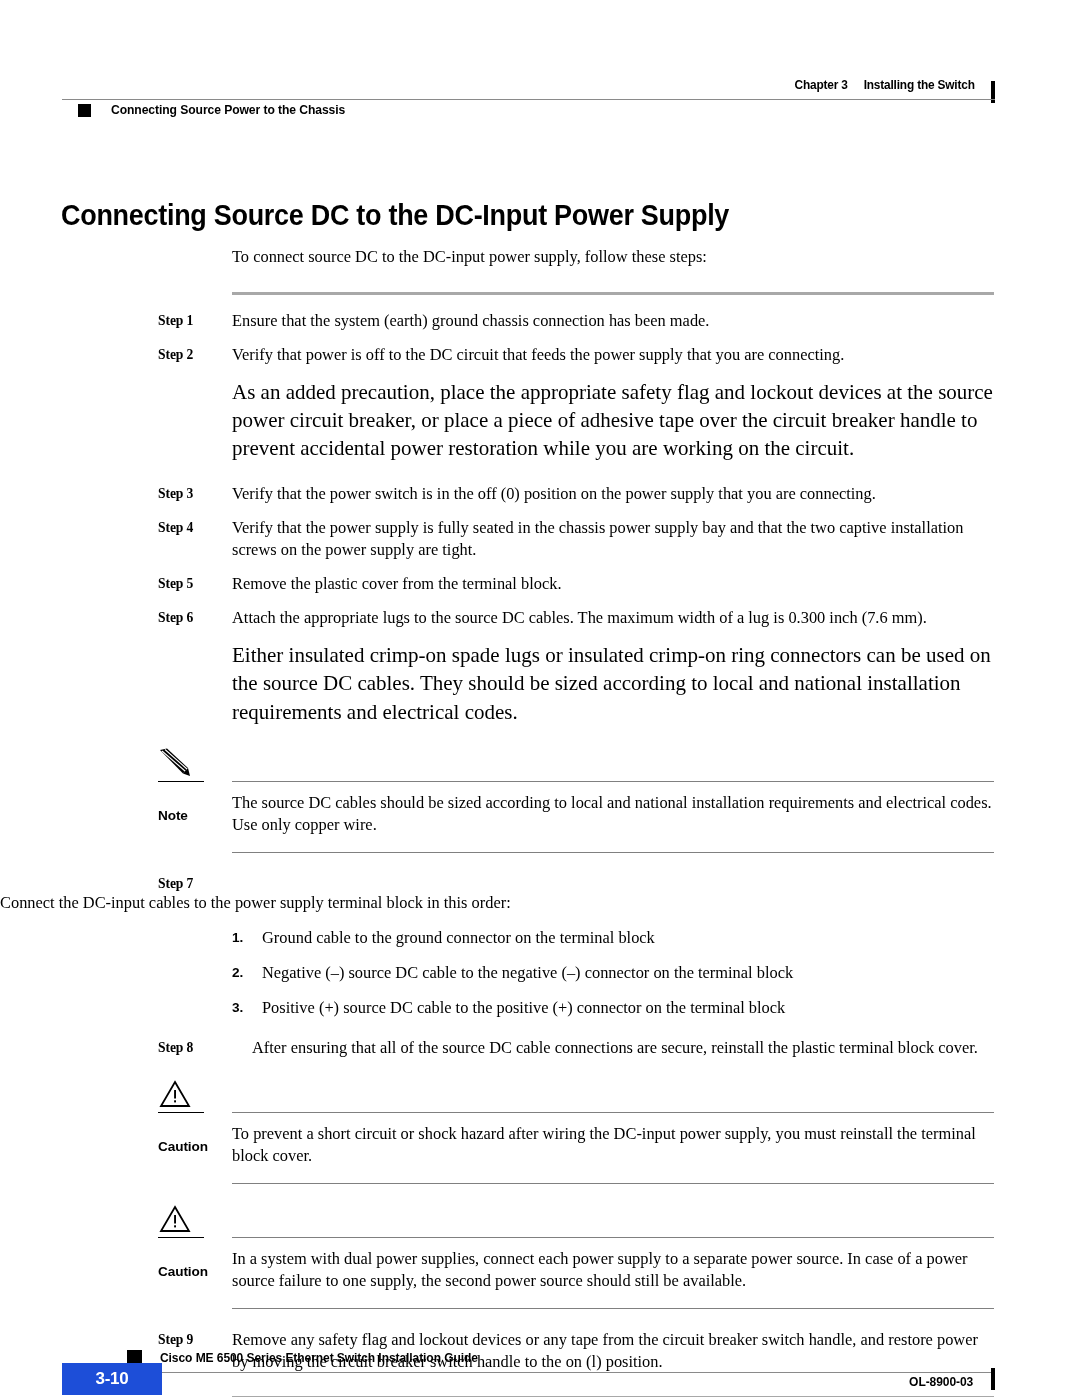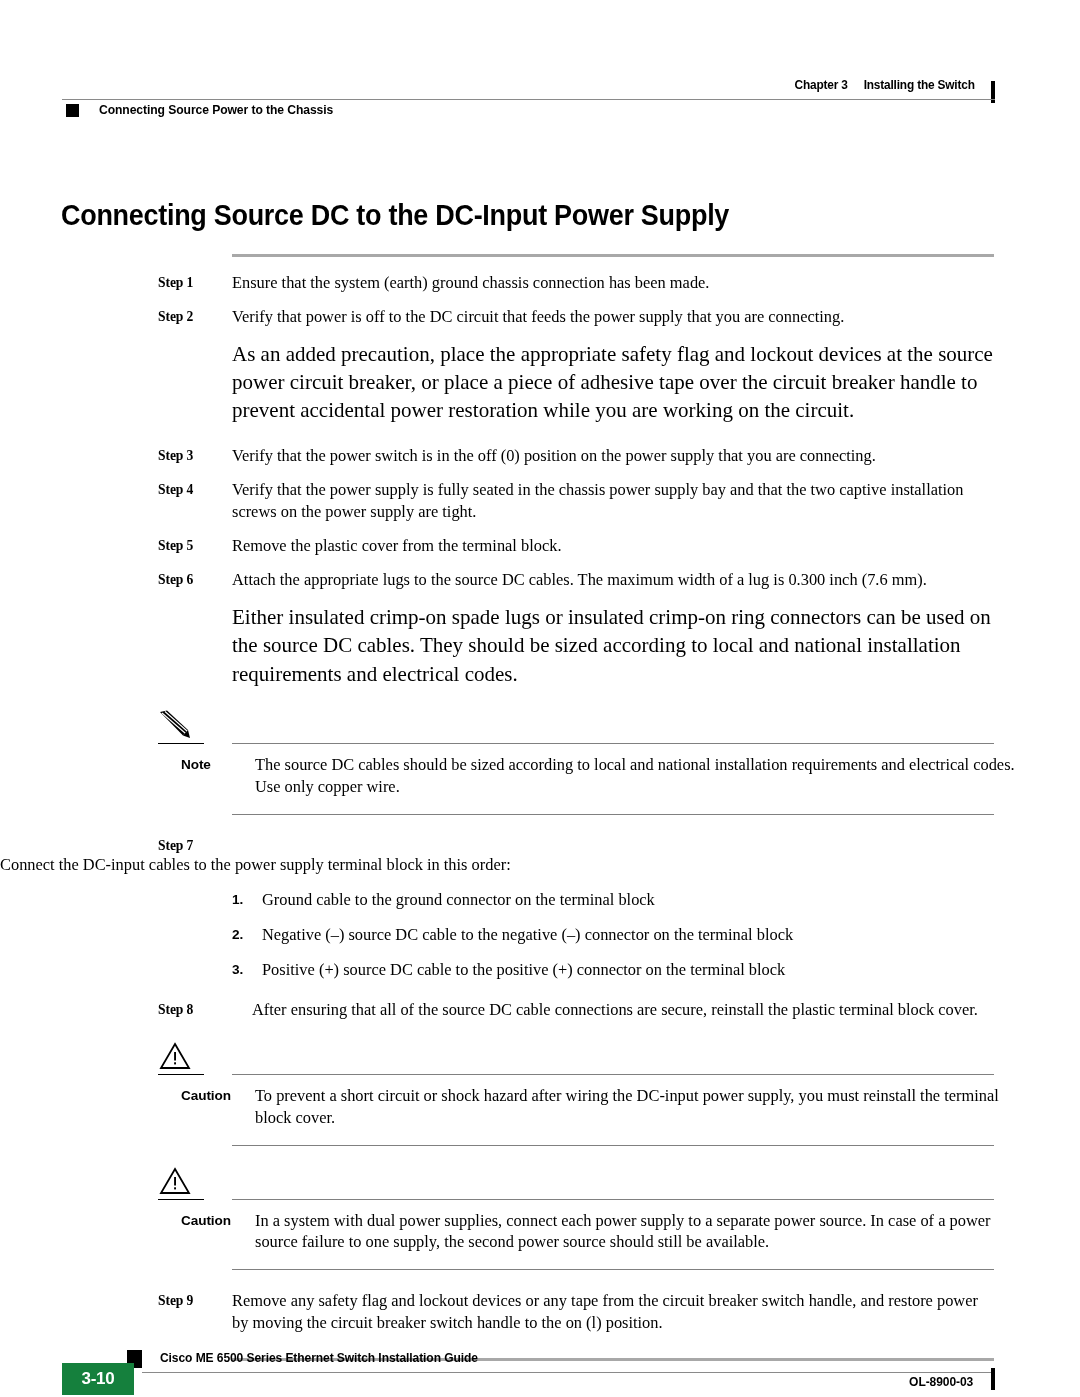--- a/index.html
+++ b/index.html
@@ -58,21 +58,21 @@
   .header-endbar {
     position: absolute;
     right: 0px;
     top: 4px;
     width: 4px;
     height: 22px;
     background: #000;
   }
   .header-bottom {
     position: absolute;
-    left: 4px;
+    left: 16px;
     top: 25px;
     display: flex;
     align-items: flex-end;
     white-space: nowrap;
   }
   .header-square {
     width: 13px;
     height: 13px;
     background: #000;
     display: inline-block;
@@ -207,23 +207,22 @@
   .admon-toprule {
     position: absolute;
     left: 232px;
     top: 33px;
     width: 762px;
     height: 1px;
     background: #808080;
   }
   .admon-row {
     display: flex;
-    align-items: flex-start;
+    align-items: center;
     padding-top: 44px;
-    padding-left: 23px;
   }
   .admon-label {
     width: 74px;
     margin-left: 158px;
     flex: none;
     font-family: "Liberation Sans Narrow", "Liberation Sans", sans-serif;
     font-weight: bold;
     font-size: 13.6px;
     letter-spacing: -0.1px;
     padding-top: 3px;
@@ -278,23 +277,23 @@
     left: 80px;
     top: 22px;
     width: 853px;
     height: 1px;
     background: #8a8a8a;
   }
   .footer-pagebox {
     position: absolute;
     left: 0px;
     top: 13px;
-    width: 72px;
+    width: 100px;
     height: 32px;
-    background: #15803d;
+    background: #1d4ed8;
     display: flex;
     align-items: center;
     justify-content: center;
   }
   .footer-pagenum {
     color: #ffffff;
     font-family: "Liberation Sans Narrow", "Liberation Sans", sans-serif;
     font-weight: bold;
     font-size: 17px;
     letter-spacing: -0.3px;
@@ -335,20 +334,21 @@
     <div class="header-bottom">
       <span class="header-square"></span>
       <span class="header-section-title">Connecting Source Power to the Chassis</span>
     </div>
   </div>
 
   <h1 class="doc-title">Connecting Source DC to the DC-Input Power Supply</h1>
 
   <div class="content">
 
+    <p class="intro-para">To connect source DC to the DC-input power supply, follow these steps:</p>
 
     <div class="proc-rule"></div>
 
     <div class="step-row">
       <div class="step-label">Step 1</div>
       <div class="step-body">Ensure that the system (earth) ground chassis connection has been made.</div>
     </div>
 
     <div class="step-row">
       <div class="step-label">Step 2</div>

